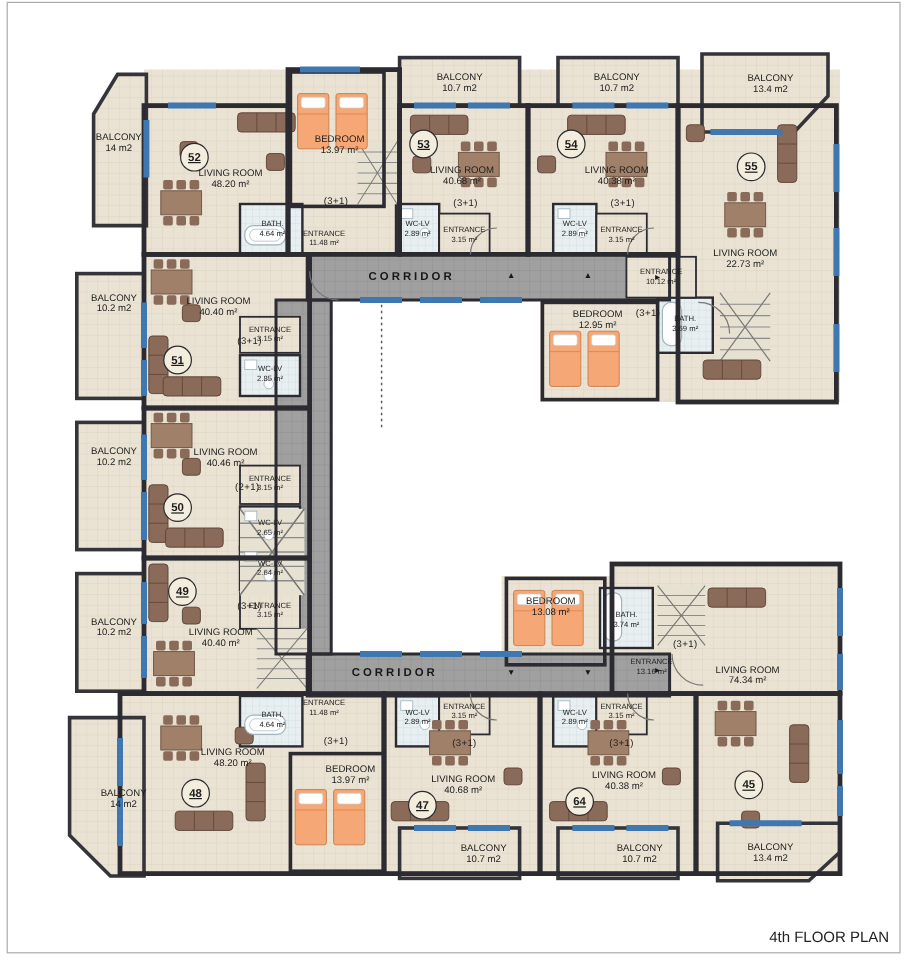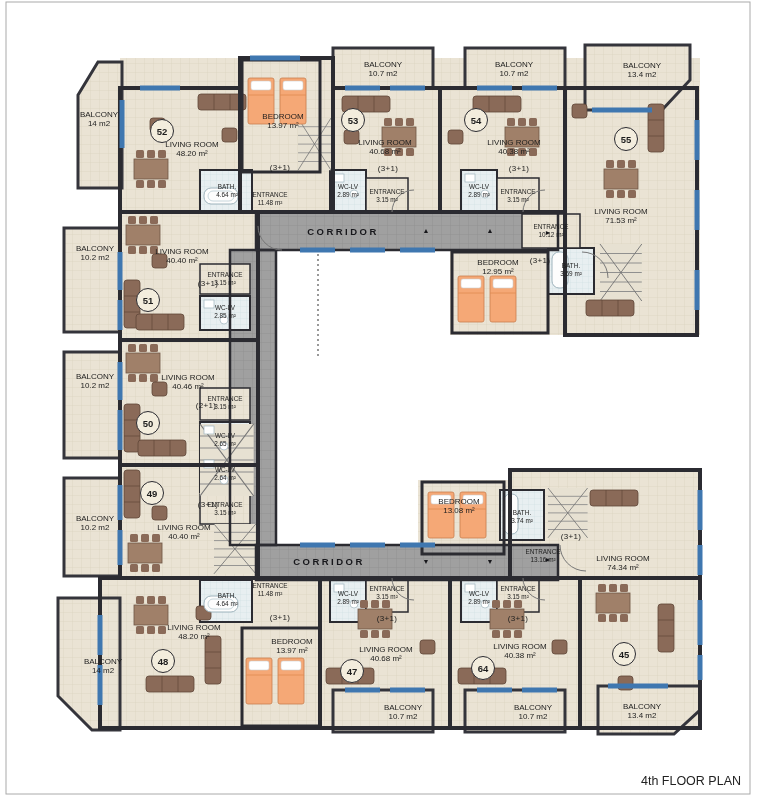--- a/index.html
+++ b/index.html
@@ -7,21 +7,21 @@
        font-family:"Liberation Sans",sans-serif;overflow:hidden;}
   .plan-svg{position:absolute;left:0;top:0;z-index:1;}
   .lbl{position:absolute;transform:translate(-50%,-50%);text-align:center;color:#1d1d1d;
        font-size:8px;font-weight:400;line-height:1.18;white-space:nowrap;z-index:5;}
   .lbl span{display:block;}
   .lbl.sm{font-size:6.4px;}
   .lbl.type{font-size:8px;letter-spacing:.3px;margin-left:12px;}
   .unum{position:absolute;transform:translate(-50%,-50%);width:22px;height:22px;
         border:1.4px solid #2b2b31;border-radius:50%;background:#f3eddd;
         font-size:9.5px;font-weight:700;color:#1d1d1d;display:flex;align-items:center;
-        justify-content:center;z-index:5;}
+        justify-content:center;z-index:5;text-decoration:underline;}
   .cor{position:absolute;transform:translate(-50%,-50%);font-size:9.5px;font-weight:700;
        letter-spacing:2.5px;color:#17171b;z-index:5;}
   .arrow{position:absolute;transform:translate(-50%,-50%);font-size:7px;color:#17171b;z-index:5;}
   .title{position:absolute;right:16px;top:774px;font-size:12.5px;color:#222;z-index:5;}
 </style>
 </head>
 <body>
 
 <svg class="plan-svg" width="757" height="800" viewBox="0 0 757 800">
   <defs>
@@ -321,21 +321,21 @@
 
 <div class="lbl" style="left:642px;top:70px">
     <span>BALCONY</span>
     <span>13.4 m2</span>
   </div>
 <div class="unum" style="left:626px;top:139px">
     <span>55</span>
   </div>
 <div class="lbl" style="left:621px;top:216px">
     <span>LIVING ROOM</span>
-    <span>71.53 m²</span>
+    <span>22.73 m²</span>
   </div>
 <div class="lbl sm" style="left:551px;top:231px">
     <span>ENTRANCE</span>
     <span>10.12 m²</span>
   </div>
 <div class="lbl type" style="left:528px;top:261px">
     <span>(3+1)</span>
   </div>
 <div class="lbl sm" style="left:571px;top:270px">
     <span>BATH.</span>

